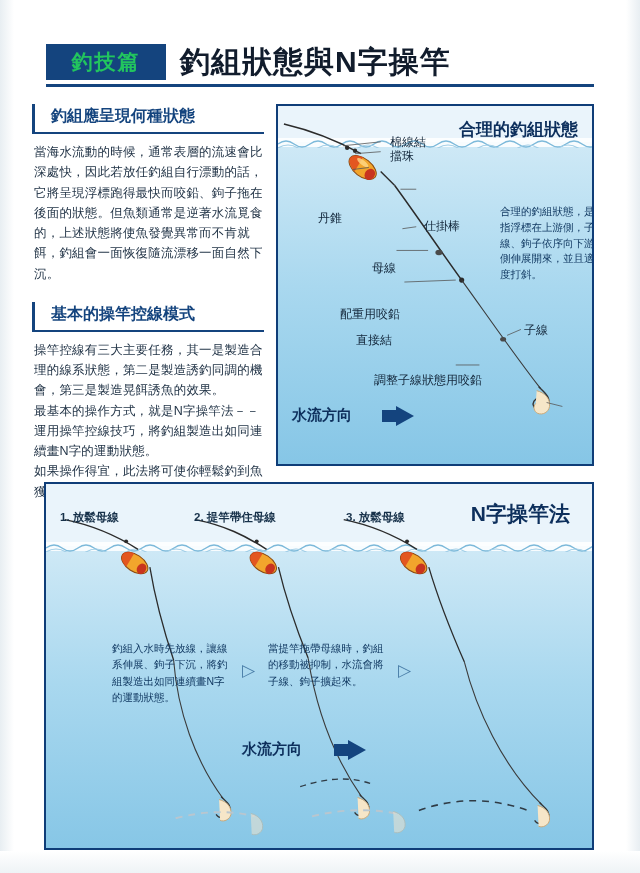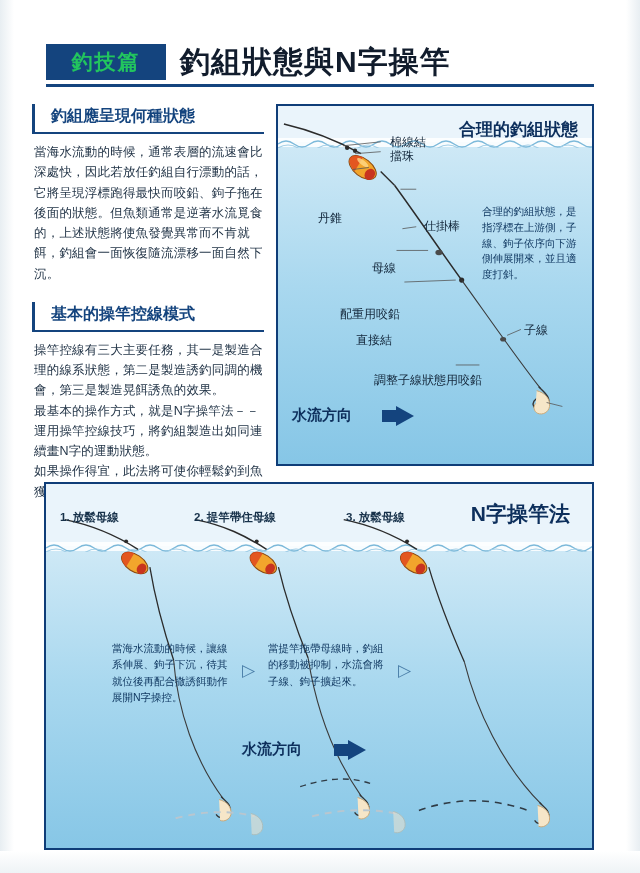--- a/index.html
+++ b/index.html
@@ -150,21 +150,21 @@
     <path d="M124 84 L140 84" stroke="#555" stroke-width=".8" fill="none"></path>
     <path d="M140 122 L126 124" stroke="#555" stroke-width=".8" fill="none"></path>
     <path d="M152 146 L120 146" stroke="#555" stroke-width=".8" fill="none"></path>
     <path d="M180 176 L128 178" stroke="#555" stroke-width=".8" fill="none"></path>
     <path d="M232 232 L246 226" stroke="#555" stroke-width=".8" fill="none"></path>
     <path d="M204 262 L180 262" stroke="#555" stroke-width=".8" fill="none"></path>
     <path d="M272 300 L288 304" stroke="#555" stroke-width=".8" fill="none"></path>
   </svg>
 
   <div class="ptitle" id="ptitle-top">合理的釣組狀態</div>
-  <div class="note" style="left:204px; top:98px; width:98px;">合理的釣組狀態，是指浮標在上游側，子線、鉤子依序向下游側伸展開來，並且適度打斜。</div>
+  <div class="note" style="left:222px; top:98px; width:98px;">合理的釣組狀態，是指浮標在上游側，子線、鉤子依序向下游側伸展開來，並且適度打斜。</div>
 
   <div class="lbl" style="left:112px; top:28px;">棉線結</div>
   <div class="lbl" style="left:112px; top:42px;">擋珠</div>
   <div class="lbl" style="left:40px; top:104px;">丹錐</div>
   <div class="lbl" style="left:146px; top:112px;">仕掛棒</div>
   <div class="lbl" style="left:94px; top:154px;">母線</div>
   <div class="lbl" style="left:62px; top:200px;">配重用咬鉛</div>
   <div class="lbl" style="left:78px; top:226px;">直接結</div>
   <div class="lbl" style="left:246px; top:216px;font-family:Liberation Mono, monospace;">子線</div>
   <div class="lbl" style="left:96px; top:266px;">調整子線狀態用咬鉛</div>
@@ -245,21 +245,21 @@
       <path d="M-2 3 c8 2 13 8 12 15 c-1 5 -7 8 -11 6" fill="#efe4cf" stroke="#c3b49a" stroke-width="1"></path>
     </g>
   </svg>
 
   <div class="ptitle" id="ptitle-bottom">N字操竿法</div>
 
   <div class="step" style="left:14px; top:26px;">1. 放鬆母線</div>
   <div class="step" style="left:148px; top:26px;">2. 提竿帶住母線</div>
   <div class="step" style="left:300px; top:26px;">3. 放鬆母線</div>
 
-  <div class="callout" style="left:66px; top:156px;">當海水流動的時候，讓線系伸展、鉤子下沉，待其就位後再配合撒誘餌動作展開N字操控。</div>
+  <div class="callout" style="left:66px; top:156px;">釣組入水時先放線，讓線系伸展、鉤子下沉，將釣組製造出如同連續畫N字的運動狀態。</div>
   <div class="hollow-arrow" style="left:196px; top:176px;">▷</div>
   <div class="callout" style="left:222px; top:156px;">當提竿拖帶母線時，釣組的移動被抑制，水流會將子線、鉤子擴起來。</div>
   <div class="hollow-arrow" style="left:352px; top:176px;">▷</div>
 
   <div class="flowlabel" style="left:196px; top:256px;">水流方向</div>
   <div class="arrow-blue body" style="left:288px; top:260px;"></div>
   <div class="arrow-blue" style="left:302px; top:256px;"></div>
 </div>
 
 </body></html>

